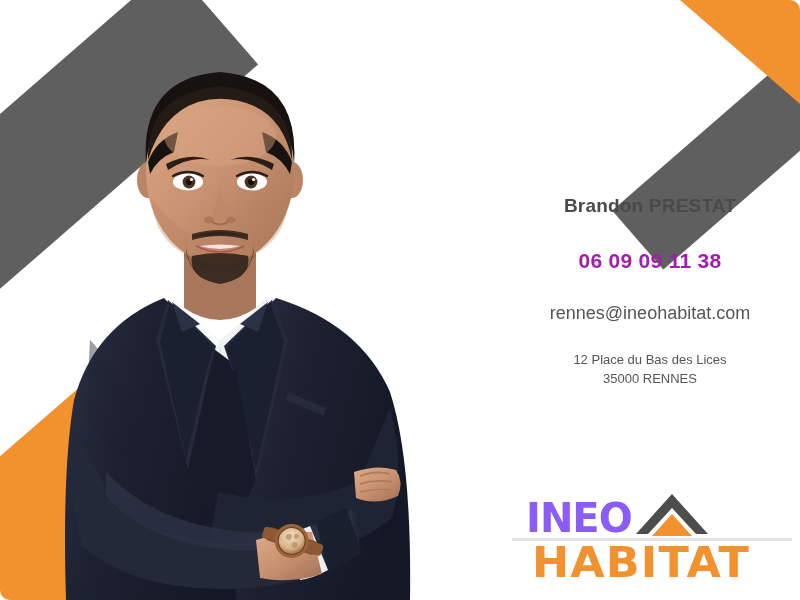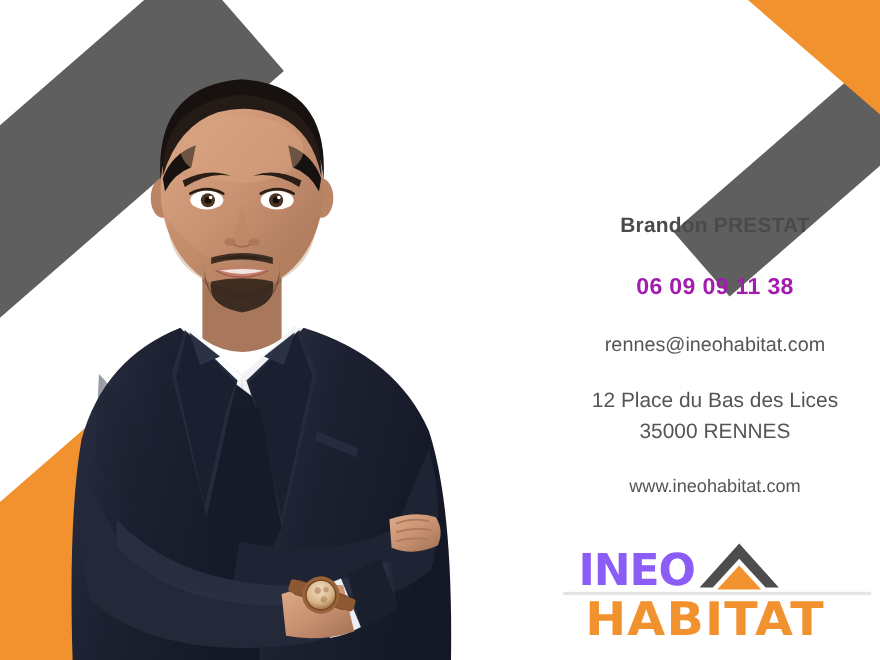--- a/index.html
+++ b/index.html
@@ -7,20 +7,21 @@
     padding: 0;
     background: #ffffff;
   }
   #card {
     position: relative;
     width: 800px;
     height: 600px;
     overflow: hidden;
     background: #ffffff;
     font-family: "Liberation Sans", sans-serif;
+    border-radius: 10px;
   }
 
   
   .deco {
     position: absolute;
     pointer-events: none;
   }
 
   
   .band-gray-left {
@@ -93,24 +94,24 @@
     color: #a21caf;
     letter-spacing: .3px;
     margin-bottom: 30px;
   }
   .email {
     font-size: 18px;
     color: #555555;
     margin-bottom: 27px;
   }
   .address {
-    font-size: 19px;
+    font-size: 13px;
     color: #555555;
     line-height: 1.45;
-    margin-bottom: 27px;
+    margin-bottom: 15px;
   }
   .website {
     font-size: 16.5px;
     color: #555555;
   }
 
   
   #logo {
     position: absolute;
     left: 512px;
@@ -309,21 +310,20 @@
   </div>
 
   <div id="info">
     <div class="name">Brandon PRESTAT</div>
     <div class="phone">06 09 09 11 38</div>
     <div class="email">rennes@ineohabitat.com</div>
     <div class="address">
       <div>12 Place du Bas des Lices</div>
       <div>35000 RENNES</div>
     </div>
-    <div class="website">www.ineohabitat.com</div>
   </div>
 
   <div id="logo">
     <div class="logo-divider"></div>
     <div class="logo-row-top">
       <span class="logo-ineo">INEO</span>
       <span class="logo-roof">
         <svg width="76" height="48" viewBox="0 0 76 48" xmlns="http://www.w3.org/2000/svg">
           <path d="M38 2 L74 42 L62 42 L38 16 L14 42 L2 42 Z" fill="#4d4d4d"></path>
           <path d="M38 22 L58 44 L18 44 Z" fill="#f2922e"></path>

